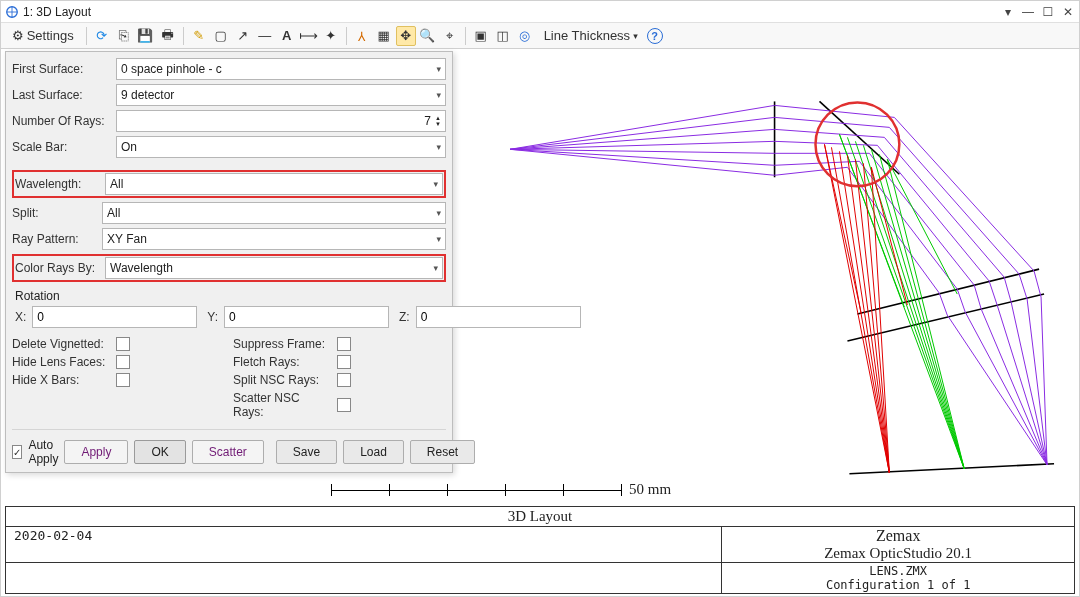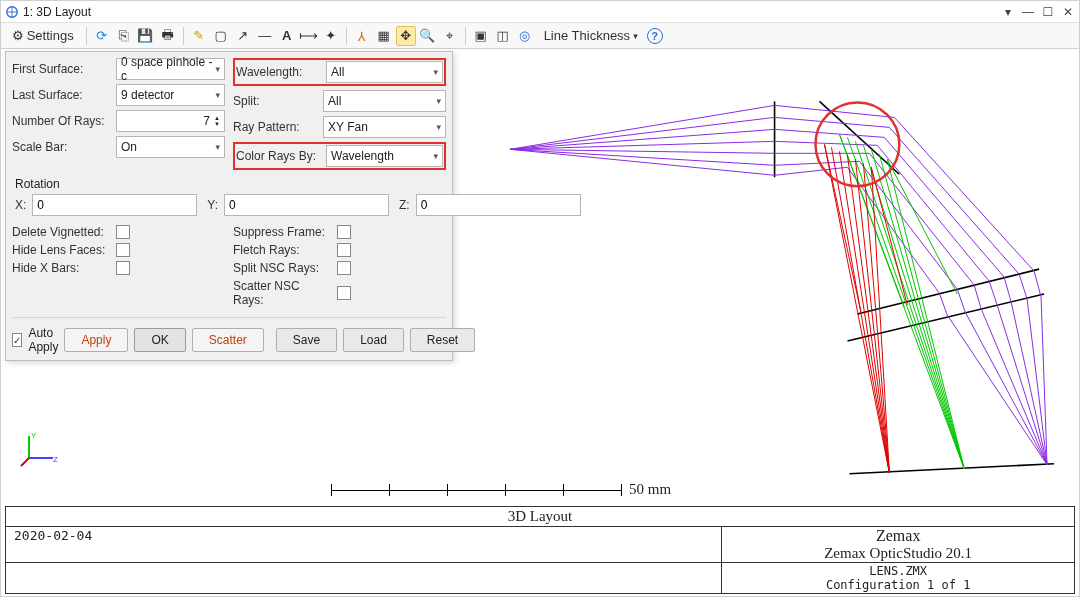--- a/index.html
+++ b/index.html
@@ -23,21 +23,21 @@
 .sel .caret { font-size:9px; color:#555; }
 .col { flex:1; }
 .rotgroup { border:1px solid transparent; padding:2px 0 4px 0;}
 .rotgroup .hdr { font-size:12px; margin-bottom:3px; padding-left:2px;}
 .rotrow { display:flex; gap:10px; align-items:center; padding-left:2px;}
 .rotrow .pair { display:flex; align-items:center; gap:4px; flex:1;}
 .rotrow input { flex:1; height:22px; border:1px solid #b6b6b6; padding:0 4px; font-size:12px;}
 .chk { width:14px; height:14px; border:1px solid #888; background:#fff; display:inline-flex; align-items:center; justify-content:center; font-size:10px; color:#333;}
 .btnrow { display:flex; align-items:center; gap:6px; border-top:1px solid #d5d5d5; padding-top:8px; margin-top:6px;}
 .btn { height:24px; padding:0 16px; border:1px solid #adadad; background:#e9e9e9; cursor:pointer; font-size:12px; display:inline-flex; align-items:center; justify-content:center; border-radius:2px;}
-.btn.light { background:#f4f4f4; color:#c2410c;}
+.btn.light { background:#f4f4f4; color:#701a75;}
 .btn.def { background:#e3e3e3; border-color:#9a9a9a;}
 .highlight-cell { border:2px solid #e03030 !important; }
 .footerbox { position:absolute; left:4px; right:4px; bottom:4px; border:1px solid #333;}
 .footerbox .rowf { display:flex; border-top:1px solid #333;}
 .footerbox .rowf:first-child{ border-top:none;}
 .footerbox .cellf { flex:1; text-align:center; font-family: Georgia, serif; font-size:15px; padding:1px 4px;}
 .footerbox .cellf.small { font-size:12px; font-family: Consolas, monospace;}
 .footerbox .left { flex:2; text-align:left; padding-left:8px;}
 .footerbox .right { flex:1; border-left:1px solid #333;}
 .scalebar { position:absolute; left:330px; bottom:100px; display:flex; align-items:center; gap:8px;}
@@ -221,21 +221,21 @@
       <div class="cellf left"></div>
       <div class="cellf right small" style="padding:1px 0">
         <div>LENS.ZMX</div>
         <div>Configuration 1 of 1</div>
       </div>
     </div>
   </div>
 
   
   <div class="panel">
-    <div style="display:flex; gap:8px;">
+    <div style="display:flex; gap:8px;flex-direction:column;">
 
       <div class="col">
         <div class="row">
           <div class="lbl">First Surface:</div>
           <div class="sel">
               <span>0 space pinhole - c</span>
               <span class="caret">▾</span>
             </div>
         </div>
         <div class="row">

